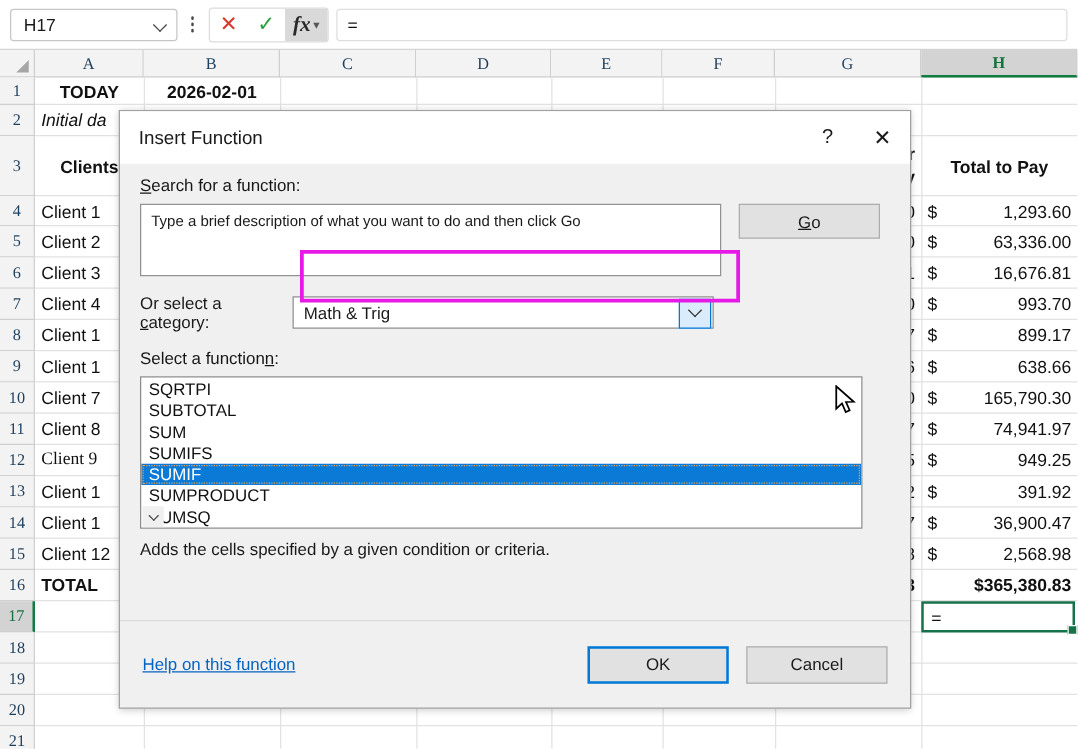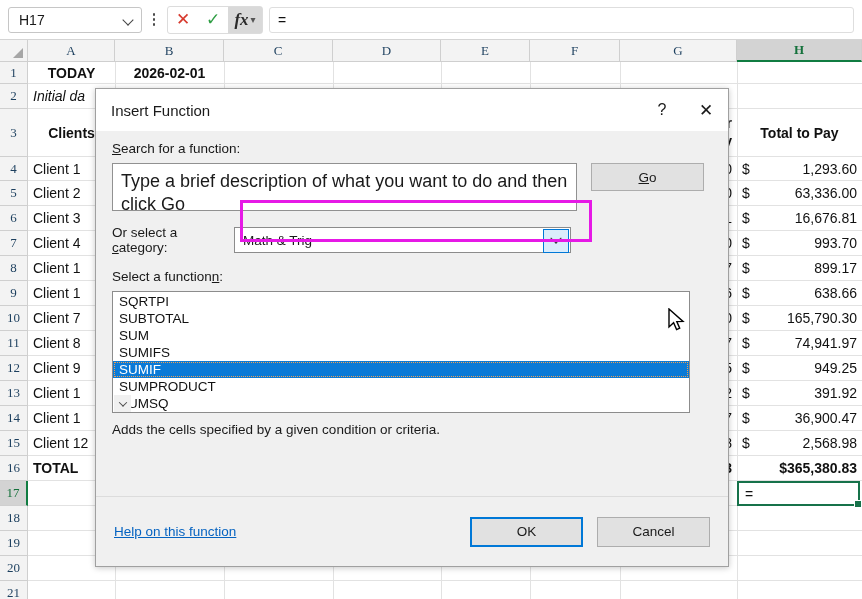--- a/index.html
+++ b/index.html
@@ -121,22 +121,22 @@
     width: 44px; height: 41px; display: flex; align-items: center; justify-content: center;
     font-size: 16px; color: #1a1a1a;
   }
   .dlg-close-btn { font-size: 17px; }
   .dlg-body { padding: 10px 16px 0 16px; position: relative; }
   .lbl { font-size: 13.5px; color: #171717; margin-bottom: 7px; }
   .u { text-decoration: underline; }
 
   .search-row { display: flex; align-items: flex-start; gap: 14px; }
   .search-box {
-    width: 465px; height: 48px; border: 1px solid #919191; background: #fff;
-    padding: 6px 8px; font-size: 18px; color: #1a1a1a; line-height: 1.3;
+    width: 465px; height: 58px; border: 1px solid #919191; background: #fff;
+    padding: 6px 8px; font-size: 12px; color: #1a1a1a; line-height: 1.3;
   }
   .go-btn {
     width: 113px; height: 28px; background: #e1e1e1; border: 1px solid #adadad;
     display: flex; align-items: center; justify-content: center; font-size: 13.5px; color: #1a1a1a;
   }
 
   .cat-row { display: flex; align-items: center; margin-top: 14px; position: relative; }
   .cat-label { width: 122px; font-size: 13.5px; }
   .cat-select {
     width: 337px; height: 26px; border: 1px solid #8c8c8c; background: #fff;
@@ -296,21 +296,21 @@
           </div>
           <div class="cell bold ctr" style="left: 709px; top: 47px; width: 125px; height: 47px;">Total to Pay</div>
           <div class="cell " style="left: 0px; top: 95px; width: 87px; height: 23px;">Client 1</div>
           <div class="cell " style="left: 0px; top: 119px; width: 87px; height: 24px;">Client 2</div>
           <div class="cell " style="left: 0px; top: 144px; width: 87px; height: 24px;">Client 3</div>
           <div class="cell " style="left: 0px; top: 169px; width: 87px; height: 24px;">Client 4</div>
           <div class="cell " style="left: 0px; top: 194px; width: 87px; height: 24px;">Client 1</div>
           <div class="cell " style="left: 0px; top: 219px; width: 87px; height: 24px;">Client 1</div>
           <div class="cell " style="left: 0px; top: 244px; width: 87px; height: 24px;">Client 7</div>
           <div class="cell " style="left: 0px; top: 269px; width: 87px; height: 24px;">Client 8</div>
-          <div class="cell " style="left: 0px; top: 294px; width: 87px; height: 24px;">Client 9</div>
+          <div class="cell " style="left: 0px; top: 294px; width: 87px; height: 24px; font-family: Liberation Serif, serif;">Client 9</div>
           <div class="cell " style="left: 0px; top: 319px; width: 87px; height: 24px;">Client 1</div>
           <div class="cell " style="left: 0px; top: 344px; width: 87px; height: 24px;">Client 1</div>
           <div class="cell " style="left: 0px; top: 369px; width: 87px; height: 24px;">Client 12</div>
           <div class="cell bold" style="left: 0px; top: 394px; width: 87px; height: 24px;">TOTAL</div>
           <div class="cell money" style="left: 592px; top: 95px; width: 117px; height: 23px;">60</div>
           <div class="cell money" style="left: 592px; top: 119px; width: 117px; height: 24px;">00</div>
           <div class="cell money" style="left: 592px; top: 144px; width: 117px; height: 24px;">81</div>
           <div class="cell money" style="left: 592px; top: 169px; width: 117px; height: 24px;">70</div>
           <div class="cell money" style="left: 592px; top: 194px; width: 117px; height: 24px;">.7</div>
           <div class="cell money" style="left: 592px; top: 219px; width: 117px; height: 24px;">66</div>

